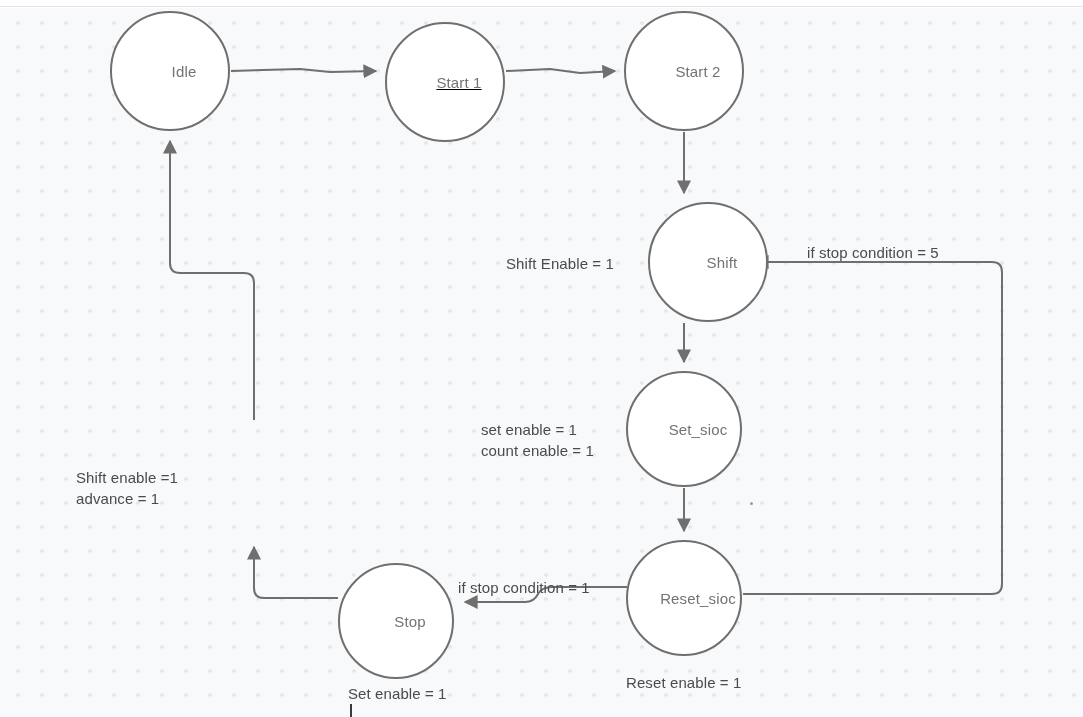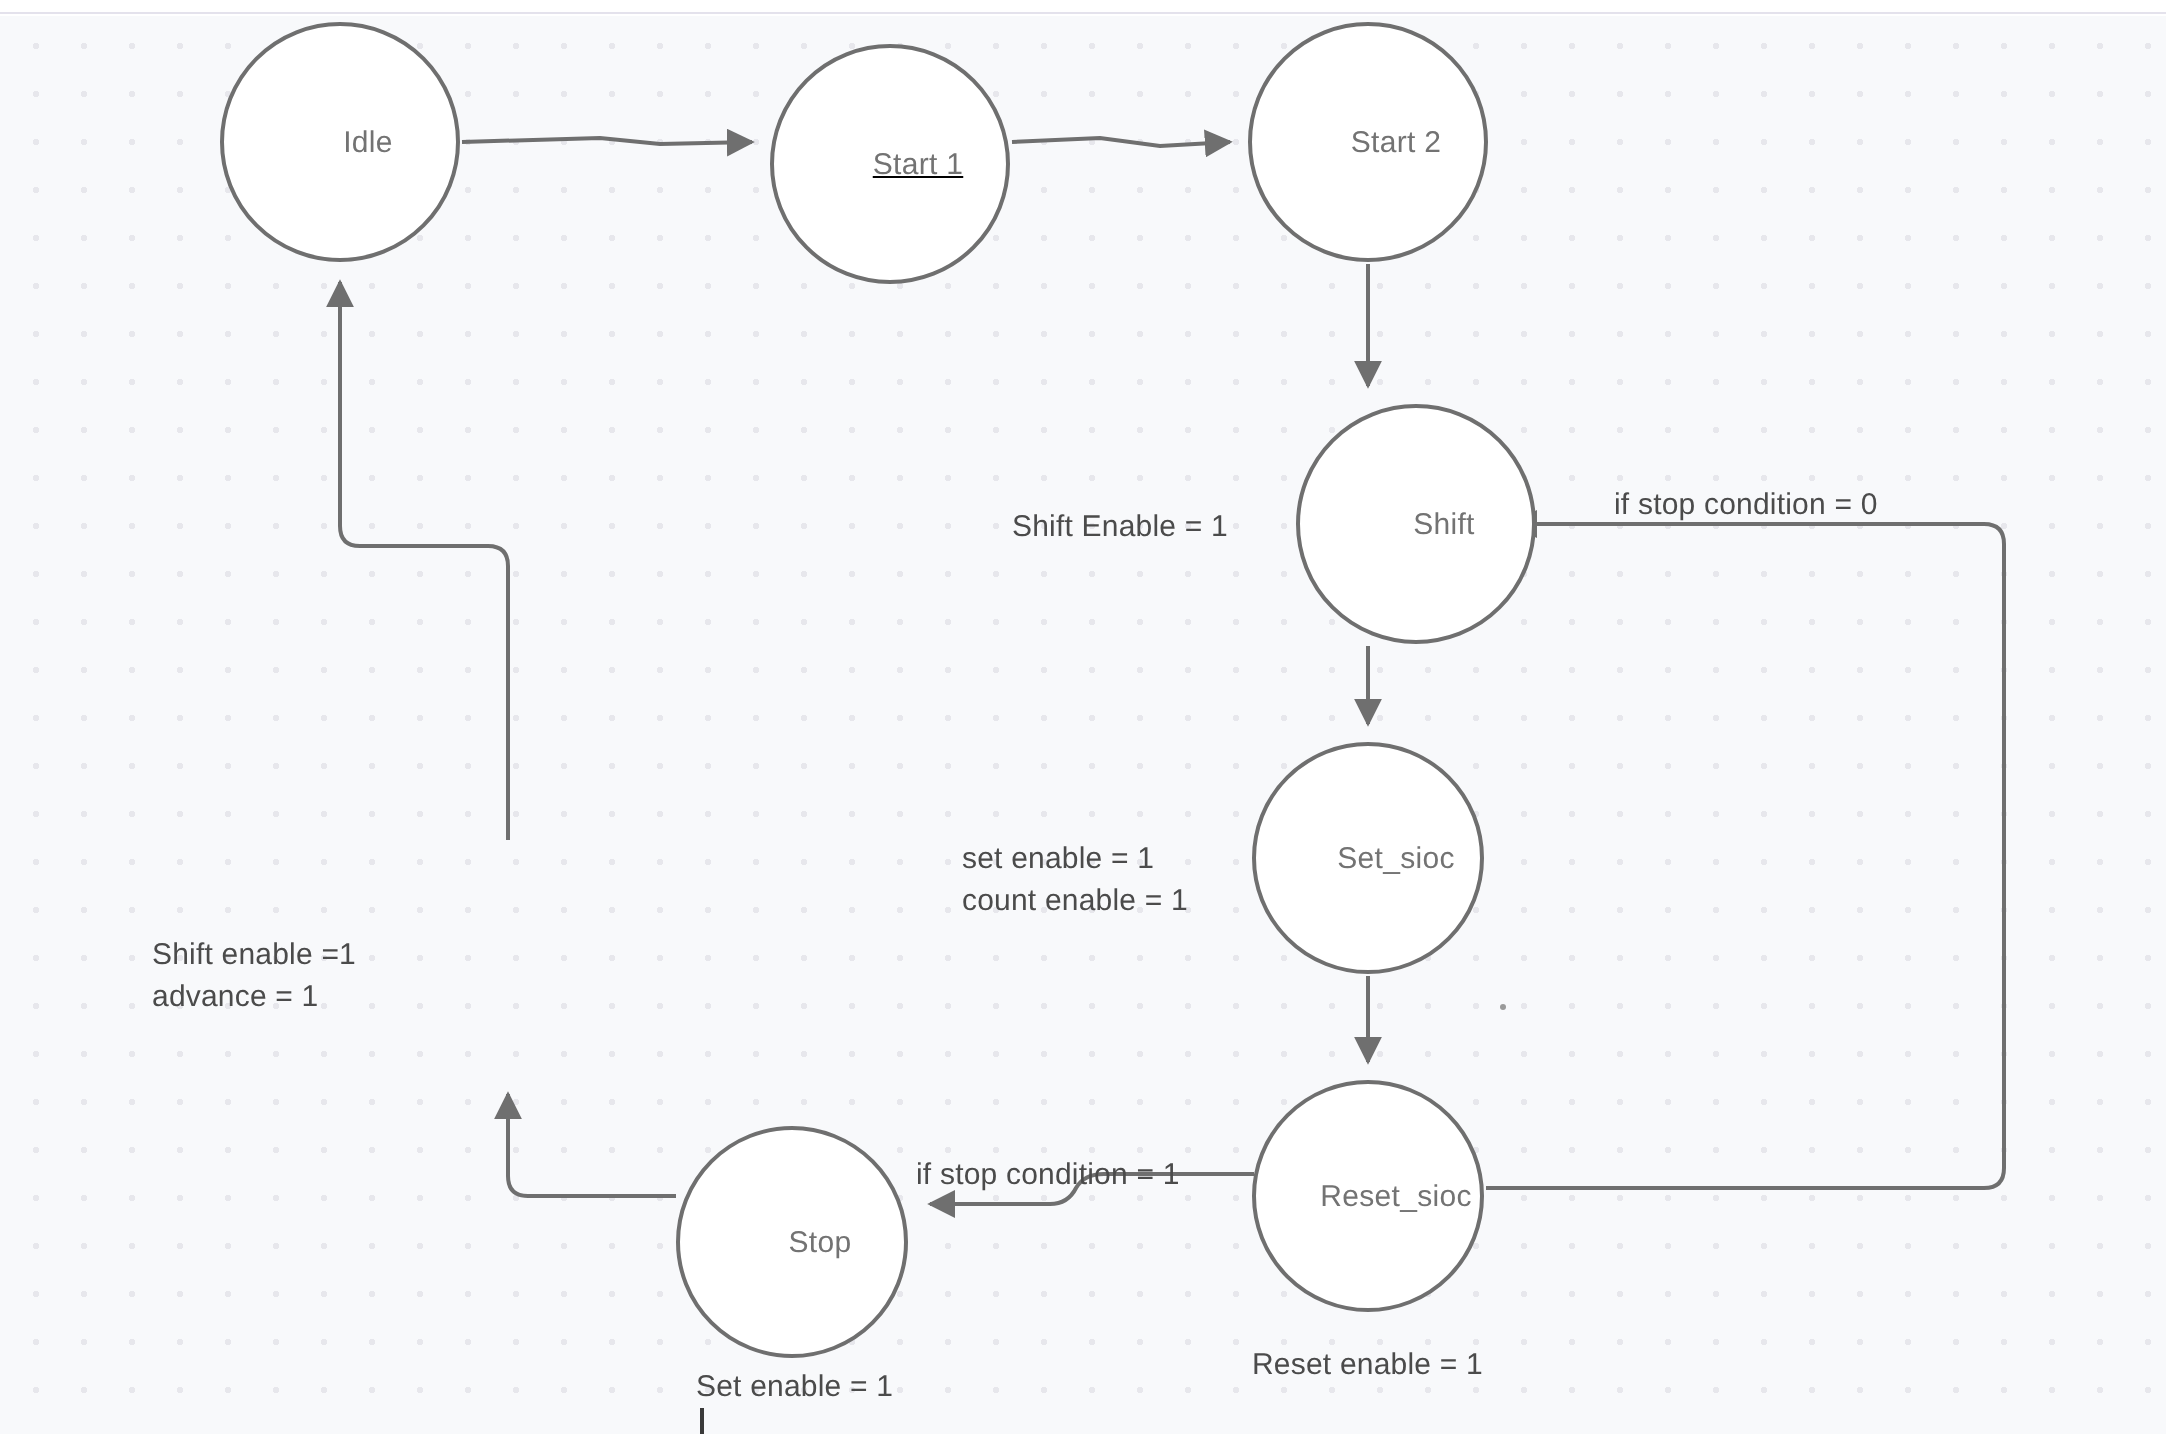--- a/index.html
+++ b/index.html
@@ -153,21 +153,21 @@
       <span class="node-label">Stop</span>
     </div>
 
     <div class="edge-label" style="left:506px; top:245px;">Shift Enable = 1</div>
 
     <div class="edge-label two-line" style="left:481px; top:411px;">
       <span>set enable = 1</span>
       <span class="l2">count enable = 1</span>
     </div>
 
-    <div class="edge-label" style="left:807px; top:234px;">if stop condition = 0</div>
+    <div class="edge-label" style="left:807px; top:234px;">if stop condition = 5</div>
 
     <div class="edge-label" style="left:458px; top:569px;">if stop condition = 1</div>
 
     <div class="edge-label" style="left:626px; top:664px;">Reset enable = 1</div>
 
     <div class="edge-label" style="left:348px; top:675px;">Set enable = 1</div>
 
     <div class="edge-label two-line" style="left:76px; top:459px;">
       <span>Shift enable =1</span>
       <span class="l2">advance = 1</span>

